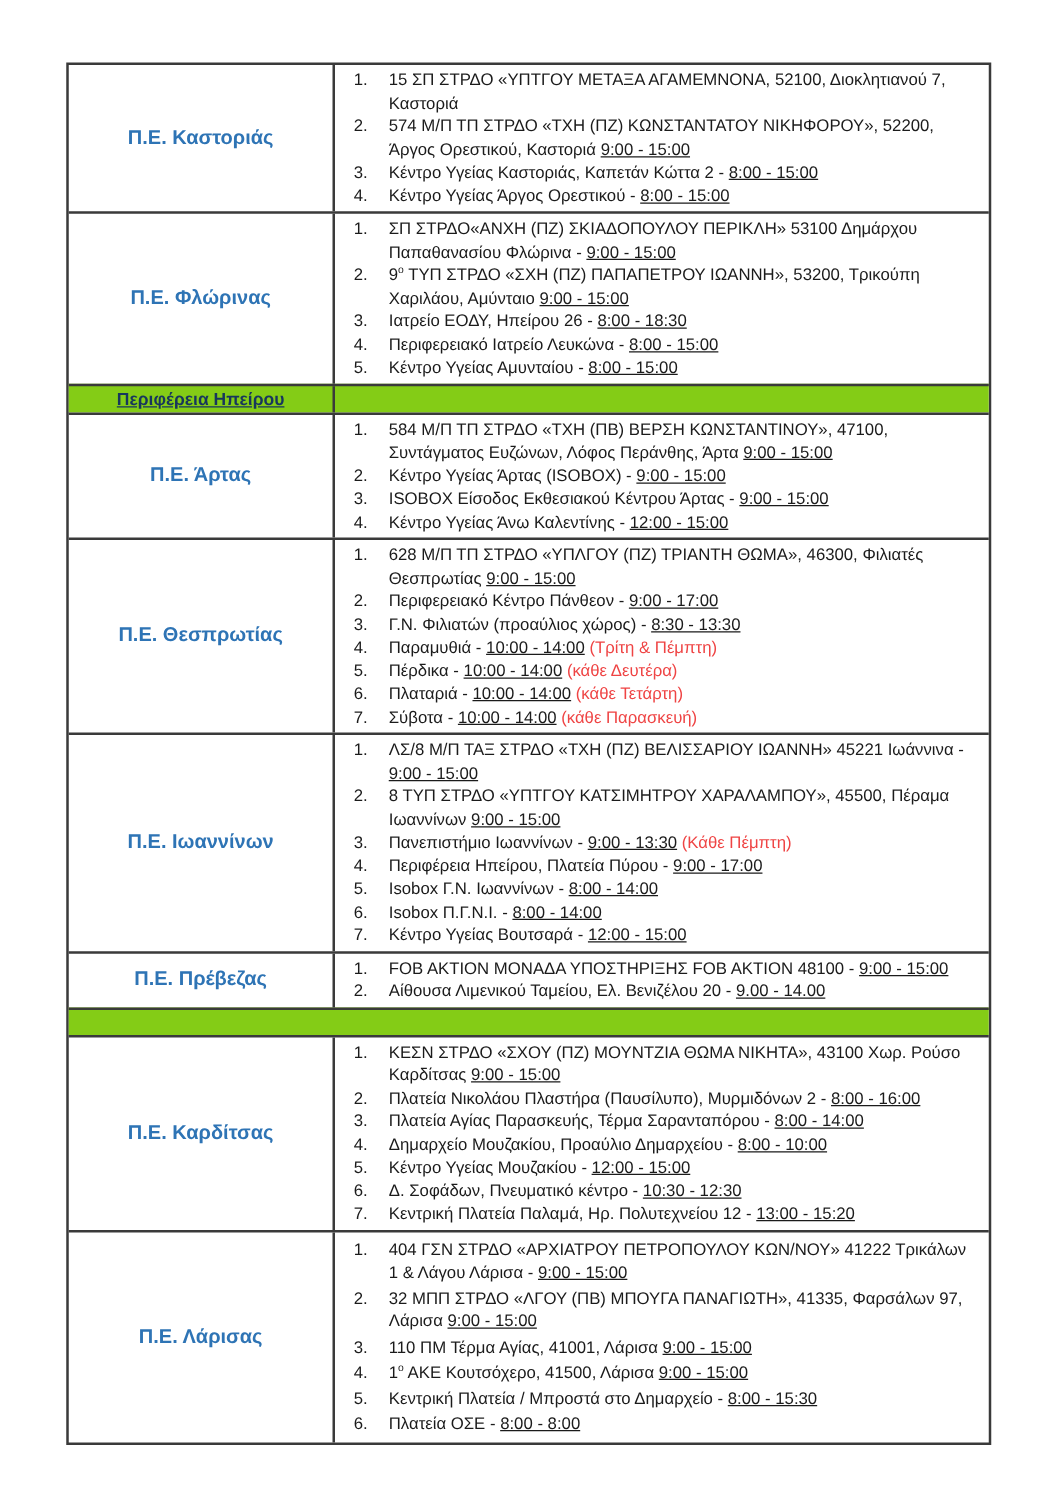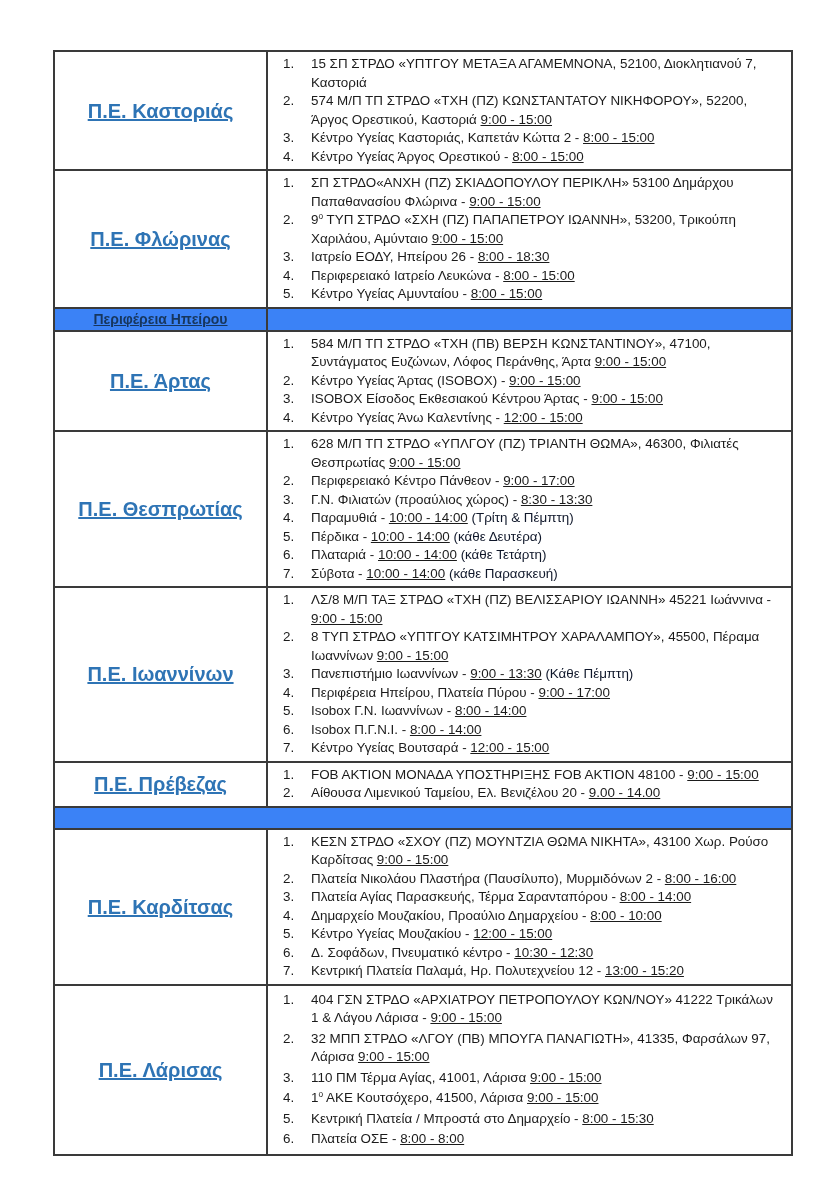--- a/index.html
+++ b/index.html
@@ -18,41 +18,41 @@
   .row { display: flex; border-top: 2px solid #3a3a3a; }
   .row:first-child { border-top: none; }
   .cell-left {
     flex: 0 0 213px; width: 213px;
     border-right: 2px solid #3a3a3a;
     display: flex; align-items: center; justify-content: center;
     text-align: center; padding: 2px 4px;
   }
   .cell-right { flex: 1 1 auto; padding: 3px 6px 3px 0; }
   .region-link {
-    color: #2e74b5; font-weight: bold; font-size: 20px;
-    text-decoration: underline; cursor: pointer;
+    color: #2e74b5; font-weight: bold; font-size: 16px;
+    cursor: pointer;
     line-height: 18px;
   }
-  .header-row { background: #3b82f6; min-height: 22px; align-items: center; }
+  .header-row { background: #84cc16; min-height: 22px; align-items: center; }
   .header-row .cell-left { padding: 1px 4px; }
   .header-row .cell-right { padding: 0; }
   .header-label {
     color: #17365d; font-weight: bold; font-size: 14px;
     text-decoration: underline; cursor: pointer; line-height: 19px;
   }
   ol.loc-list { margin: 0; padding: 0; list-style: none; }
   ol.loc-list li {
     display: grid; grid-template-columns: 43px 1fr;
     font-size: 13.4px; line-height: 18.5px;
   }
   .row.loose ol.loc-list li { margin: 2px 0; }
   ol.loc-list .num { padding-left: 15px; }
   ol.loc-list .txt { padding-right: 2px; }
   .t-time { text-decoration: underline; }
-  .t-note { color: #0f172a; }
+  .t-note { color: #ef4444; }
   .t-sup { font-size: 0.62em; vertical-align: super; line-height: 0; }
 </style>
 </head>
 <body>
 
 <div class="page">
   <div class="doc-table" id="table-root">
       <div class="row">
         <div class="cell-left">
           <span class="region-link">Π.Ε. Καστοριάς</span>

